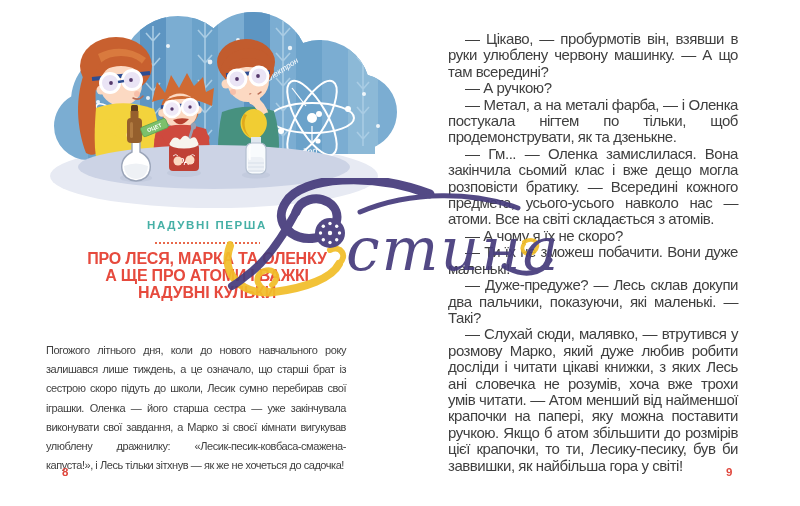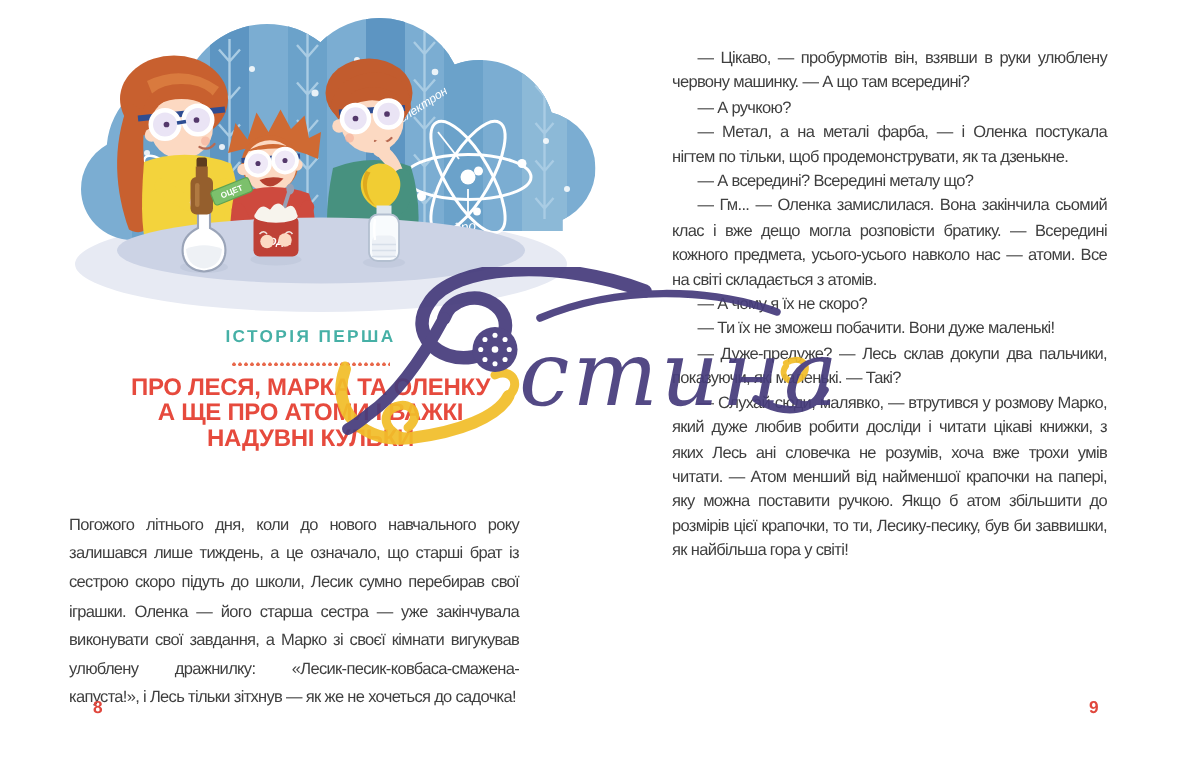--- a/index.html
+++ b/index.html
@@ -14,21 +14,21 @@
            background-image:radial-gradient(circle,#e8684b 1.1px,transparent 1.4px);
            background-size:4px 4px;background-position:0 1px;background-repeat:repeat-x;}
   .title{left:47px;top:250px;width:320px;text-align:center;color:#e64a3d;
          font-size:16px;font-weight:bold;line-height:17px;letter-spacing:-0.2px;}
   .body-left{left:46px;top:330px;width:300px;font-size:11px;line-height:19.2px;
              letter-spacing:-0.45px;text-align:justify;color:#3f3f3f;}
   .pagenum{font-size:11.5px;font-weight:bold;color:#e0473d;}
   .pn-left{left:62px;top:466px;}
   .pn-right{left:726px;top:466px;}
   
-  .col-right{left:448px;top:31px;width:290px;font-size:11px;line-height:16.4px;
+  .col-right{left:448px;top:31px;width:290px;font-size:15px;line-height:16.4px;
              letter-spacing:-0.45px;text-align:justify;color:#3f3f3f;}
   .col-right p{margin:0;text-indent:17px;}
   
   .wmark{left:212px;top:178px;width:350px;height:135px;z-index:30;pointer-events:none;}
   .wm-text{font-family:"DejaVu Serif",serif;font-style:italic;}
   svg text{font-family:"Liberation Sans",sans-serif;}
 </style>
 </head>
 <body>
 
@@ -204,40 +204,39 @@
         <path d="M 12 33 C 1 29 -3 16 4 8 C 10 0 22 2 26 12 C 29 20 24 29 18 32 L 13 35 Z" fill="#f1cd33"></path>
         <path d="M 4 8 C 0 16 2 26 10 31 C 4 25 3 15 7 9 Z" fill="#dfa91d"></path>
         <rect x="11" y="31" width="10" height="7" fill="#dfe7ee"></rect>
         <rect x="6" y="37" width="20" height="31" rx="6" fill="#f8fbfd" stroke="#b3bfd0" stroke-width="1.2"></rect>
         <rect x="8" y="51" width="16" height="15" rx="4" fill="#edf1f6"></rect>
         <path d="M 8 57 H 24 M 8 61 H 24 M 8 65 H 24" stroke="#d7dfe9" stroke-width="1"></path>
         <path d="M 10 40 Q 9 48 10 54" stroke="#ffffff" stroke-width="1.6" fill="none"></path>
       </g>
     </svg>
 
-    <div class="abs kicker">ІСТОРІЯ ПЕРША</div>
+    <div class="abs kicker">НАДУВНІ ПЕРША</div>
     <div class="abs dotline"></div>
 
     <div class="abs title">
       <div>ПРО ЛЕСЯ, МАРКА ТА ОЛЕНКУ</div>
       <div>А ЩЕ ПРО АТОМИ І ВАЖКІ</div>
       <div>НАДУВНІ КУЛЬКИ</div>
     </div>
 
     <p class="abs body-left">Погожого літнього дня, коли до нового навчального року залишався лише тиждень, а це означало, що старші брат із сестрою скоро підуть до школи, Лесик сумно перебирав свої іграшки. Оленка — його старша сестра — уже закінчувала виконувати свої завдання, а Марко зі своєї кімнати вигукував улюблену дражнилку: «Лесик-песик-ковбаса-смажена-капуста!», і Лесь тільки зітхнув — як же не хочеться до садочка!</p>
 
     <div class="abs pagenum pn-left">8</div>
   </div>
 
   <div>
     <div class="abs col-right">
       <p>— Цікаво, — пробурмотів він, взявши в руки улюблену червону машинку. — А що там всередині?</p>
       <p>— А ручкою?</p>
       <p>— Метал, а на металі фарба, — і Оленка постукала нігтем по тільки, щоб продемонструвати, як та дзенькне.</p>
-      <p>— А всередині? Всередині металу що?</p>
       <p>— Гм... — Оленка замислилася. Вона закінчила сьомий клас і вже дещо могла розповісти братику. — Всередині кожного предмета, усього-усього навколо нас — атоми. Все на світі складається з атомів.</p>
       <p>— А чому я їх не скоро?</p>
       <p>— Ти їх не зможеш побачити. Вони дуже маленькі!</p>
       <p>— Дуже-предуже? — Лесь склав докупи два пальчики, показуючи, які маленькі. — Такі?</p>
       <p>— Слухай сюди, малявко, — втрутився у розмову Марко, який дуже любив робити досліди і читати цікаві книжки, з яких Лесь ані словечка не розумів, хоча вже трохи умів читати. — Атом менший від найменшої крапочки на папері, яку можна поставити ручкою. Якщо б атом збільшити до розмірів цієї крапочки, то ти, Лесику-песику, був би заввишки, як найбільша гора у світі!</p>
     </div>
     <div class="abs pagenum pn-right">9</div>
   </div>
 
   <svg class="abs wmark" viewBox="0 0 350 135" aria-hidden="true">

